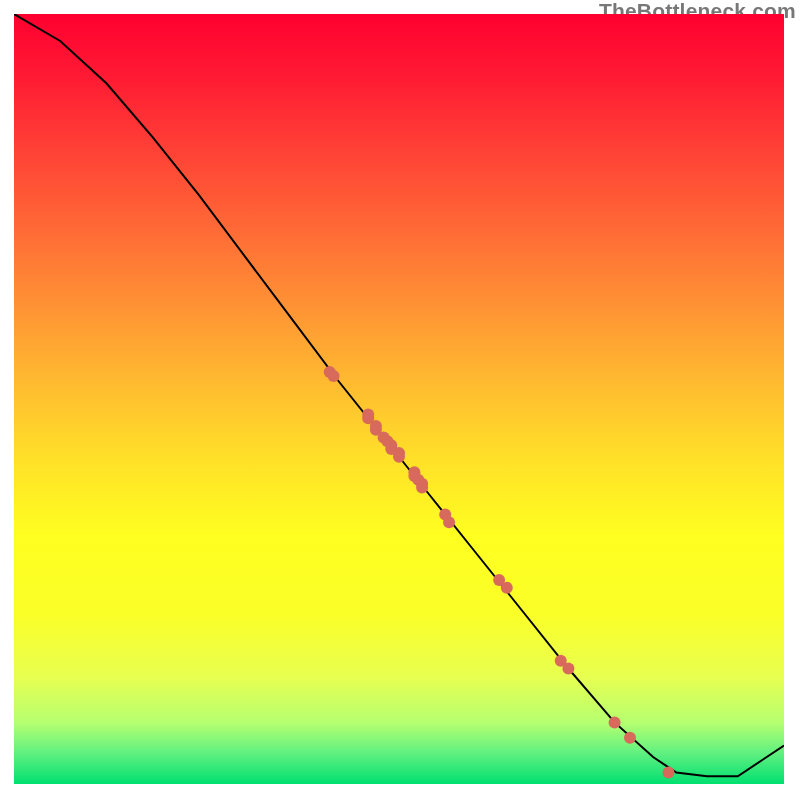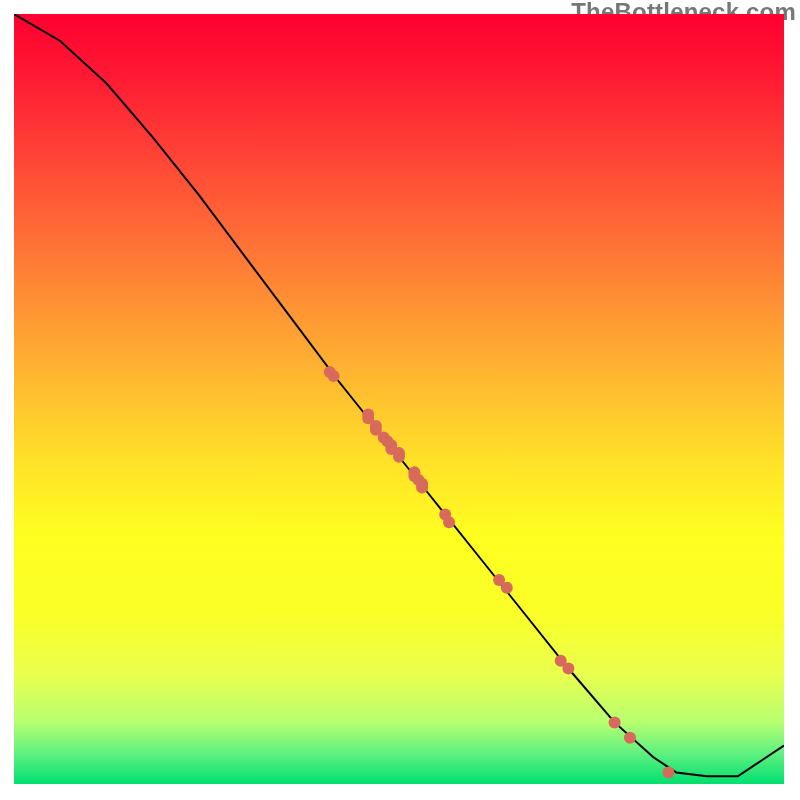--- a/index.html
+++ b/index.html
@@ -46,21 +46,21 @@
   }
   .svg-layer {
     position: absolute;
     inset: 0;
   }
   .watermark {
     position: absolute;
     top: 0px;
     right: 4px;
     color: #777;
-    font-size: 24px;
+    font-size: 21px;
     font-weight: 600;
     letter-spacing: 0.2px;
     line-height: 1;
   }
 </style>
 </head>
 <body>
 
 <div class="chart-container">
 

